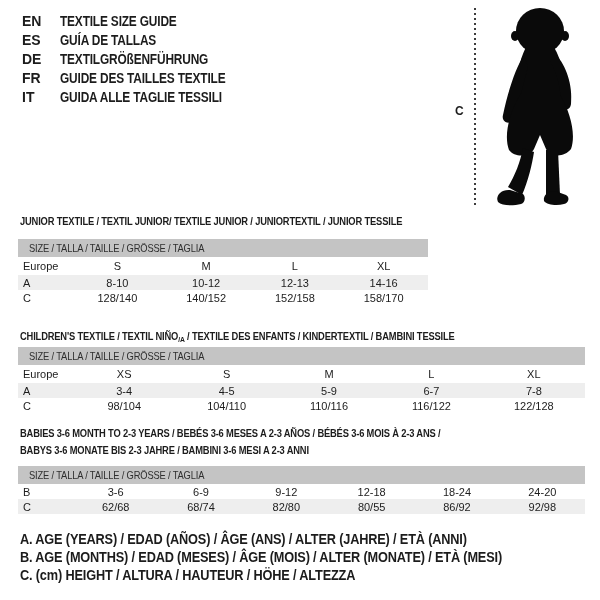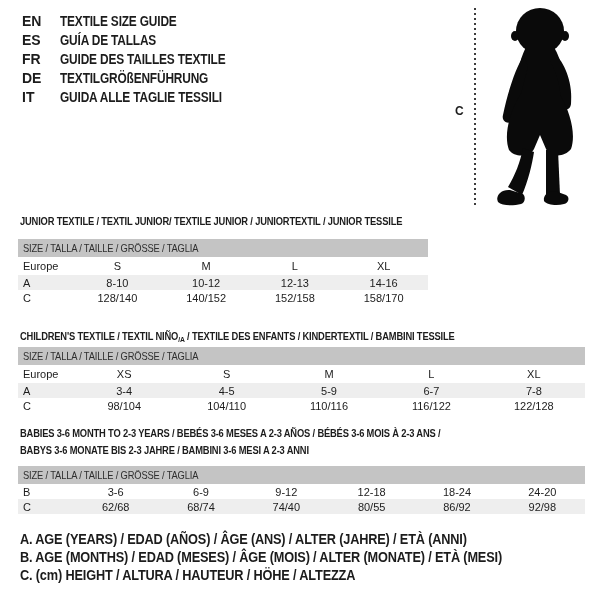--- a/index.html
+++ b/index.html
@@ -28,21 +28,21 @@
   .title-children{top:330px;}
   .title-babies{top:425px;line-height:17px;}
   .subscript{font-size:8px;vertical-align:-2px;}
   
   .size-table{position:absolute;left:18px;}
   .t-junior{top:239px;width:410px;}
   .t-children{top:347px;width:567px;}
   .t-babies{top:466px;width:567px;}
   .band{
     height:18px;background:#c4c4c4;display:flex;align-items:center;
-    padding-left:5px;box-sizing:border-box;font-size:11px;color:#2e2e2e;
+    padding-left:11px;box-sizing:border-box;font-size:11px;color:#2e2e2e;
   }
   .trow{display:flex;align-items:center;font-size:11px;}
   .trow.hdr{height:18px;}
   .trow.r{height:15px;}
   .trow .lbl{flex:0 0 55px;width:55px;padding-left:5px;box-sizing:border-box;}
   .trow .cell{flex:1;text-align:center;}
   .alt{background:#eeeeee;}
   
   .notes{position:absolute;left:20px;top:530px;font-weight:bold;font-size:15px;}
   .note-line{height:18px;line-height:18px;white-space:nowrap;}
@@ -55,26 +55,26 @@
   <div class="langs">
     <div class="lang-row">
       <span class="lang-code">EN</span>
       <span class="condensed">TEXTILE SIZE GUIDE</span>
     </div>
     <div class="lang-row">
       <span class="lang-code">ES</span>
       <span class="condensed">GUÍA DE TALLAS</span>
     </div>
     <div class="lang-row">
+      <span class="lang-code">DE</span>
+      <span class="condensed">TEXTILGRÖßENFÜHRUNG</span>
+    </div>
+    <div class="lang-row">
       <span class="lang-code">FR</span>
       <span class="condensed">GUIDE DES TAILLES TEXTILE</span>
-    </div>
-    <div class="lang-row">
-      <span class="lang-code">DE</span>
-      <span class="condensed">TEXTILGRÖßENFÜHRUNG</span>
     </div>
     <div class="lang-row">
       <span class="lang-code">IT</span>
       <span class="condensed">GUIDA ALLE TAGLIE TESSILI</span>
     </div>
   </div>
 
   <div class="dash-line"></div>
   <div class="c-label">C</div>
   <svg class="baby" viewBox="0 0 98 205" aria-hidden="true">
@@ -170,21 +170,21 @@
       <span class="cell">6-9</span>
       <span class="cell">9-12</span>
       <span class="cell">12-18</span>
       <span class="cell">18-24</span>
       <span class="cell">24-20</span>
     </div>
     <div class="trow r alt">
       <span class="lbl">C</span>
       <span class="cell">62/68</span>
       <span class="cell">68/74</span>
-      <span class="cell">74/40</span>
+      <span class="cell">82/80</span>
       <span class="cell">80/55</span>
       <span class="cell">86/92</span>
       <span class="cell">92/98</span>
     </div>
   </div>
 
   <div class="notes">
     <div class="note-line"><span class="condensed">A. AGE (YEARS) / EDAD (AÑOS) / ÂGE (ANS) / ALTER (JAHRE) / ETÀ (ANNI)</span></div>
     <div class="note-line"><span class="condensed">B. AGE (MONTHS) / EDAD (MESES) / ÂGE (MOIS) / ALTER (MONATE) / ETÀ (MESI)</span></div>
     <div class="note-line"><span class="condensed">C. (cm) HEIGHT / ALTURA / HAUTEUR / HÖHE / ALTEZZA</span></div>

